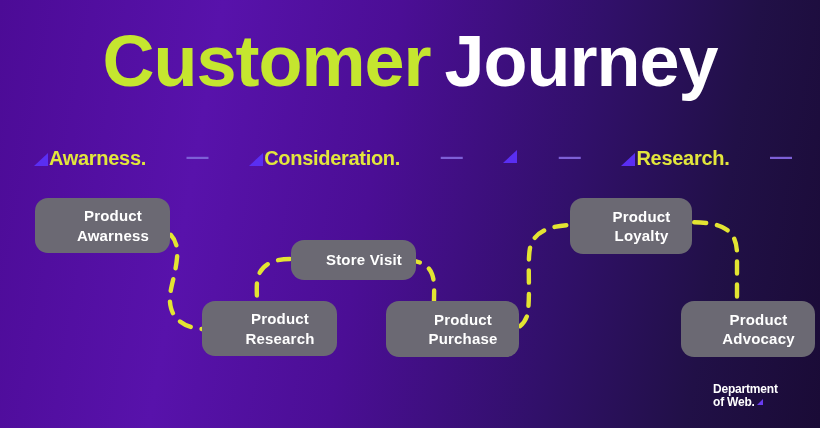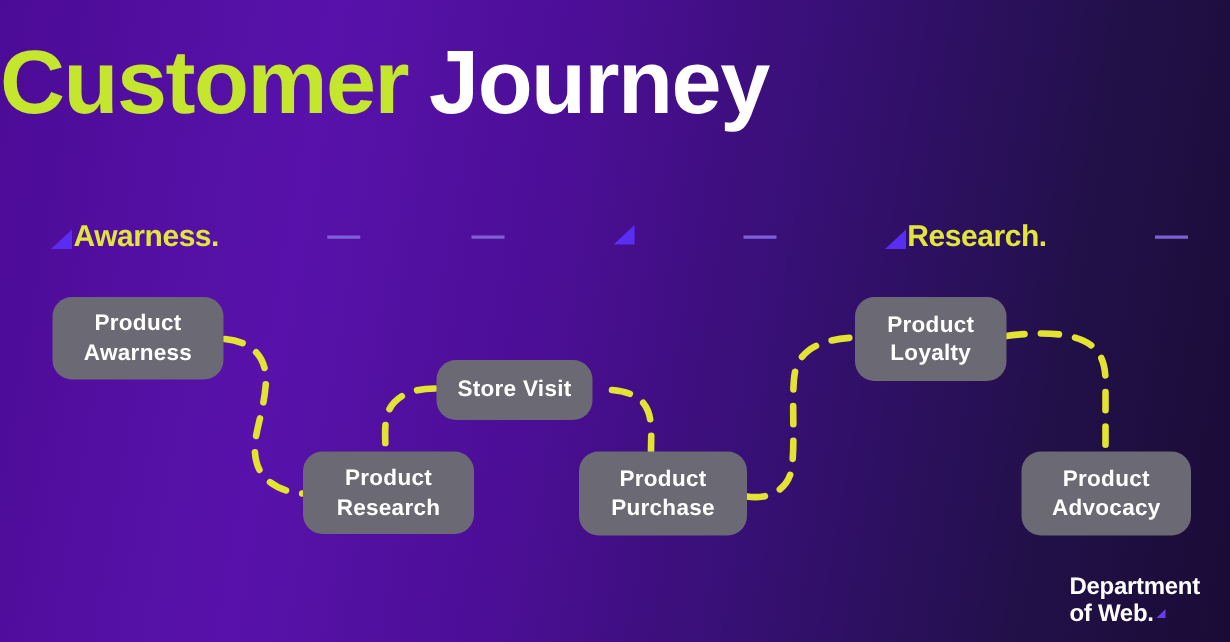--- a/index.html
+++ b/index.html
@@ -6,21 +6,22 @@
   .canvas{
     position:relative;
     width:820px;height:428px;
     overflow:hidden;
     font-family:"Liberation Sans","DejaVu Sans",sans-serif;
     background:linear-gradient(100deg,#4c0b96 0%,#5812ab 25%,#4b0e95 45%,#31106a 68%,#211047 85%,#1a0b36 100%);
   }
   
   .title{
     position:absolute;top:20px;left:0;right:0;
-    font-size:60px;font-weight:800;letter-spacing:-1px;
+    text-align:center;
+    font-size:72px;font-weight:800;letter-spacing:-1px;
     margin:0;line-height:1.15;
   }
   .title-accent{color:#c5e62f;}
   .title-secondary{color:#ffffff;margin-left:14px;}
   
   .stage-bar{
     position:absolute;top:144px;left:34px;right:26px;
     display:flex;justify-content:space-between;align-items:center;
   }
   .stage{display:flex;align-items:flex-end;}
@@ -40,38 +41,39 @@
   }
   
   .node{
     position:absolute;
     background:#6b6973;
     border-radius:13px;
     display:flex;align-items:center;justify-content:center;
     text-align:center;
     color:#ffffff;font-size:15px;font-weight:700;line-height:1.3;
     letter-spacing:0.2px;
+    padding-left:21px;
   }
   .node-label{white-space:pre-line;}
   .n1{left:35px;top:198px;width:114px;height:55px;}
   .n2{left:202px;top:301px;width:114px;height:55px;}
   .n3{left:291px;top:240px;width:104px;height:40px;}
   .n4{left:386px;top:301px;width:112px;height:56px;}
   .n5{left:570px;top:198px;width:101px;height:56px;}
   .n6{left:681px;top:301px;width:113px;height:56px;}
   
   .path-layer{position:absolute;inset:0;pointer-events:none;}
   .dash{
     fill:none;stroke:#e3e432;stroke-width:4.4;
     stroke-dasharray:12 11;stroke-linecap:round;
   }
   
   .logo{
     position:absolute;left:713px;top:383px;
-    color:#ffffff;font-size:16px;font-weight:800;line-height:1.12;
+    color:#ffffff;font-size:12px;font-weight:800;line-height:1.12;
     letter-spacing:-0.2px;
   }
   .logo-line2{display:flex;align-items:center;}
   .logo-tri{
     width:0;height:0;display:inline-block;
     border-left:6px solid transparent;
     border-bottom:6px solid #6a3cf0;
     margin-left:2px;margin-bottom:2px;
   }
 </style>
@@ -81,20 +83,24 @@
 <div class="canvas">
 
   <h1 class="title"><span class="title-accent">Customer</span><span class="title-secondary">Journey</span></h1>
 
   <div class="stage-bar">
     <div class="stage">
       <span class="stage-tri"></span>
       <span class="stage-label">Awarness.</span>
     </div>
     <span class="stage-sep">—</span>
+    <div class="stage">
+      <span class="stage-tri"></span>
+      <span class="stage-label">Consideration.</span>
+    </div>
     <span class="stage-sep">—</span>
     <div class="stage">
       <span class="stage-tri"></span>
     </div>
     <span class="stage-sep">—</span>
     <div class="stage">
       <span class="stage-tri"></span>
       <span class="stage-label">Research.</span>
     </div>
     <span class="stage-sep">—</span>

